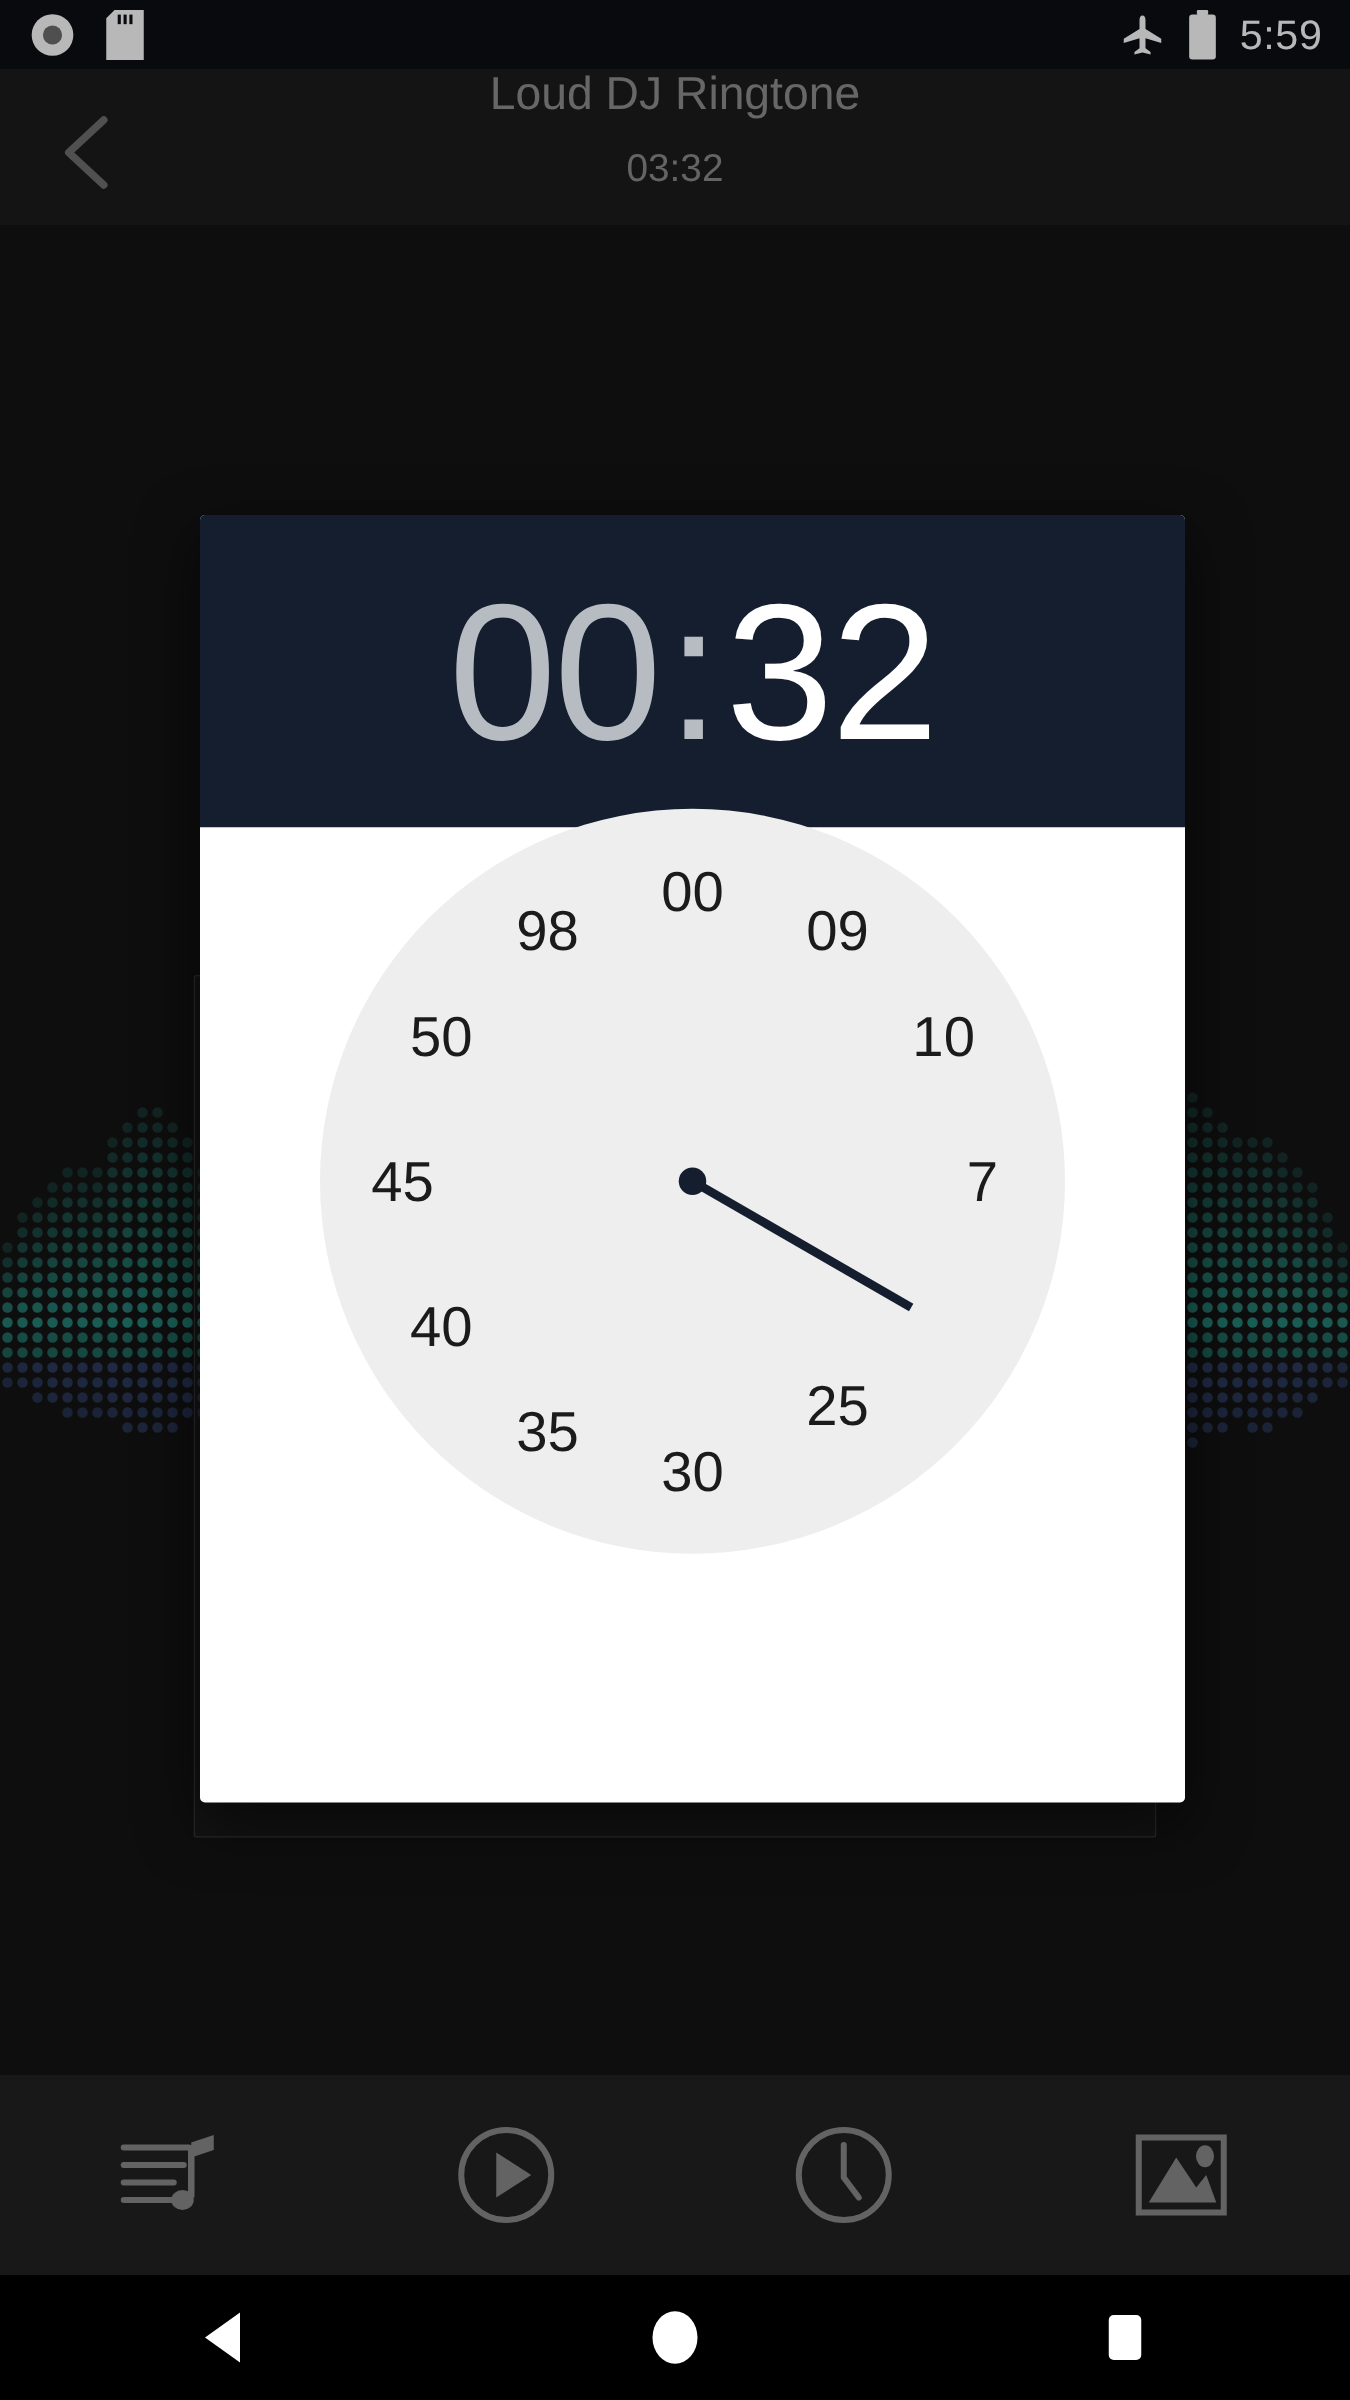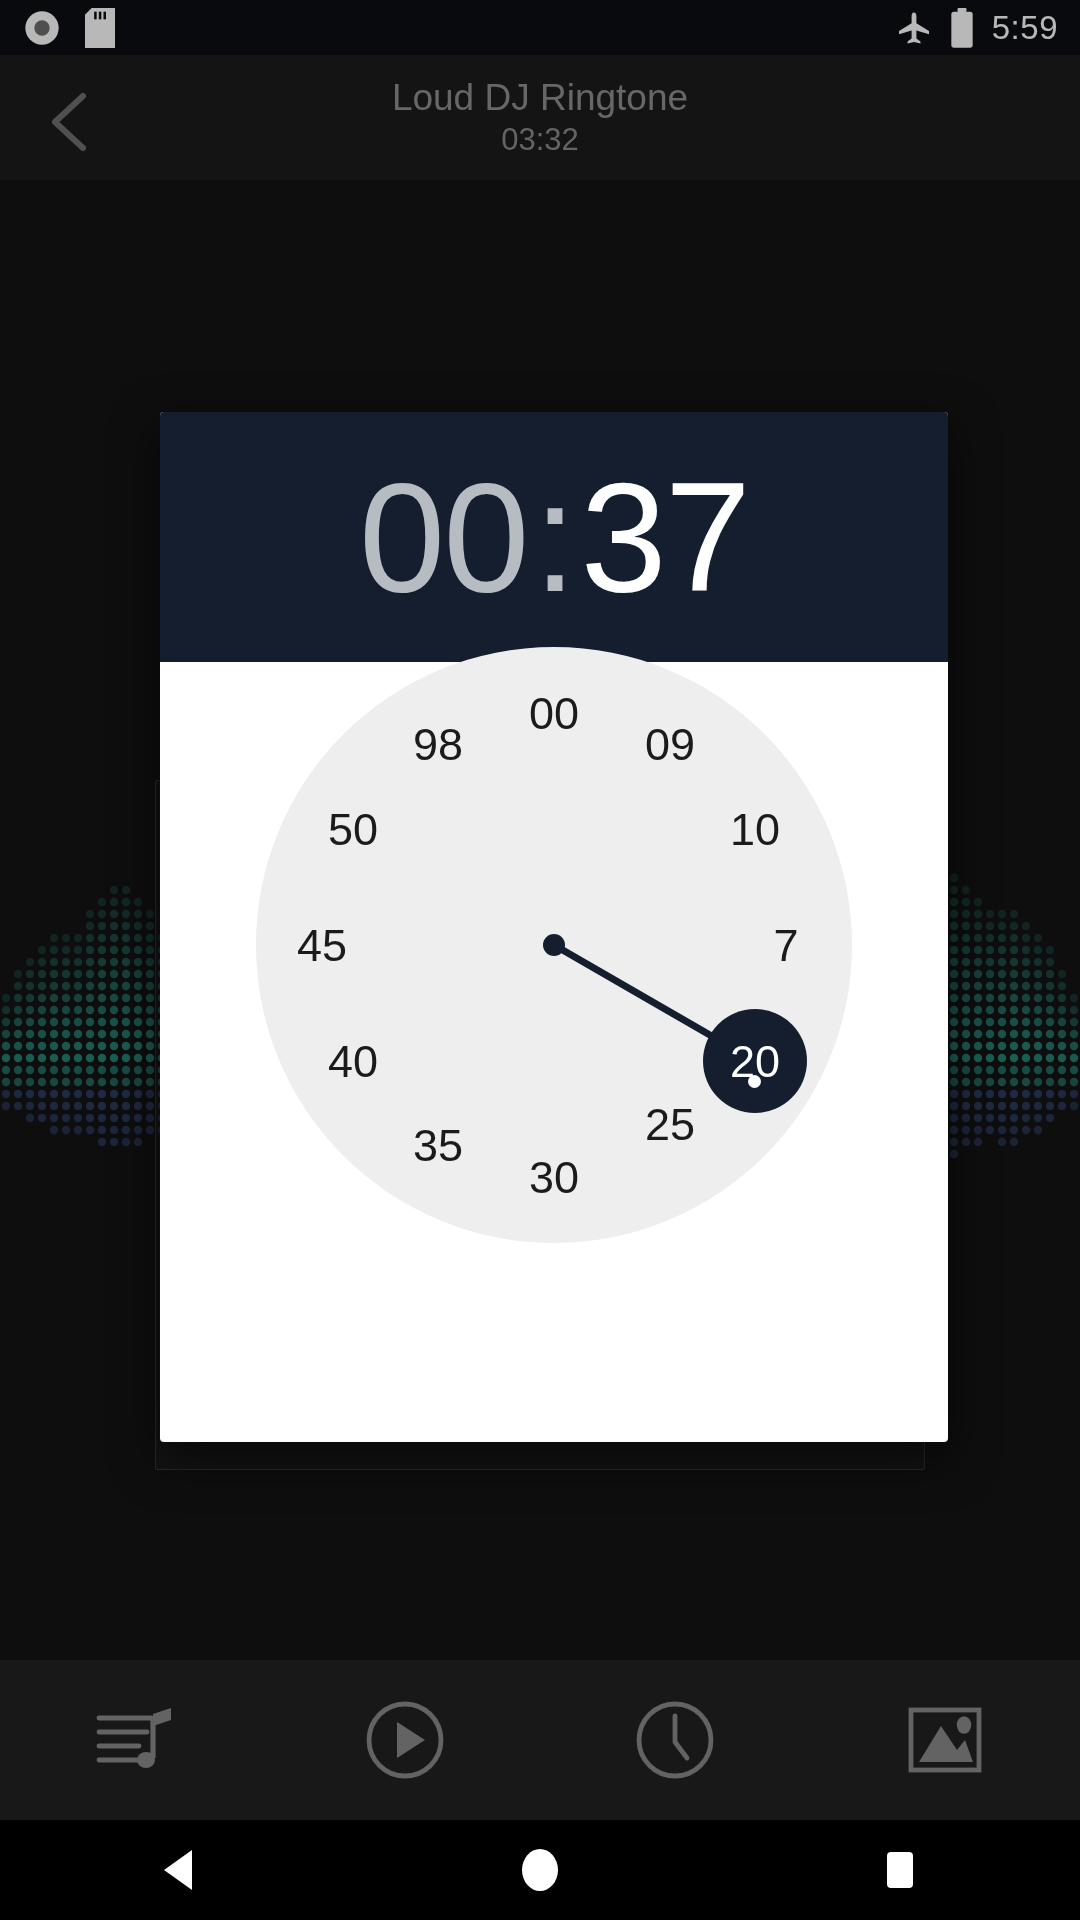--- a/index.html
+++ b/index.html
@@ -42,22 +42,22 @@
     z-index:4;
   }
   #back-btn {
     position:absolute; left:24px; top:22px;
     width:90px; height:90px;
     display:flex; align-items:center; justify-content:center;
   }
   #back-btn svg { width:56px; height:64px; display:block; }
   #header-text {
     position:absolute; left:0; top:0; width:1080px; height:125px;
-    display:flex; flex-direction:column; align-items:center; justify-content:center;
-    gap:4px;
+    display:flex; flex-direction:column; align-items:center; 
+    gap:22px;
   }
   #track-title {
     color:#8f8f8f; font-size:37px; font-weight:400; line-height:1.1;
   }
   #track-duration {
     color:#8b8b8b; font-size:31px; font-weight:400; line-height:1.1;
   }
 
   
   #content {
@@ -2271,21 +2271,21 @@
   </div>
 
   <div id="scrim"></div>
 
   <div id="dialog">
 
     <div id="dialog-header">
       <div id="time-display">
         <span class="tm-part tm-inactive">00</span>
         <span class="tm-part tm-sep">:</span>
-        <span class="tm-part tm-active">37</span>
+        <span class="tm-part tm-active">32</span>
       </div>
     </div>
 
     <div id="dialog-body">
       <div id="clock-wrap">
         <div id="clock-face"></div>
         <svg id="clock-svg" viewBox="0 0 596 596">
           <line id="clock-hand" x1="298" y1="298" x2="472.93713156445665" y2="399" stroke="#151e2e" stroke-width="7" stroke-linecap="butt"></line>
           <circle cx="298" cy="298" r="11" fill="#151e2e"></circle>
         </svg>
@@ -2294,24 +2294,20 @@
           <div class="tick-label" style="left: 414px; top: 97.0821px;">09</div>
           <div class="tick-label" style="left: 498.918px; top: 182px;">10</div>
           <div class="tick-label" style="left: 530px; top: 298px;">7</div>
           <div class="tick-label" style="left: 414px; top: 477px;">25</div>
           <div class="tick-label" style="left: 298px; top: 530px;">30</div>
           <div class="tick-label" style="left: 182px; top: 498.918px;">35</div>
           <div class="tick-label" style="left: 97.0821px; top: 414px;">40</div>
           <div class="tick-label" style="left: 66px; top: 298px; text-align: center;">45</div>
           <div class="tick-label" style="left: 97.0821px; top: 182px;">50</div>
           <div class="tick-label" style="left: 182px; top: 97.0821px;">98</div>
-          <div id="selector-knob" style="left: 498.918px; top: 414px;">
-            <span id="selector-label">20</span>
-            <span id="selector-center-dot"></span>
-          </div>
         </div>
 
     </div>
   </div>
 
   <div id="navbar">
     <div class="nav-btn">
       <svg width="44" height="48" viewBox="0 0 44 48">
         <path d="M34 4 L34 44 L6 24 Z" fill="#ffffff"></path>
       </svg>

